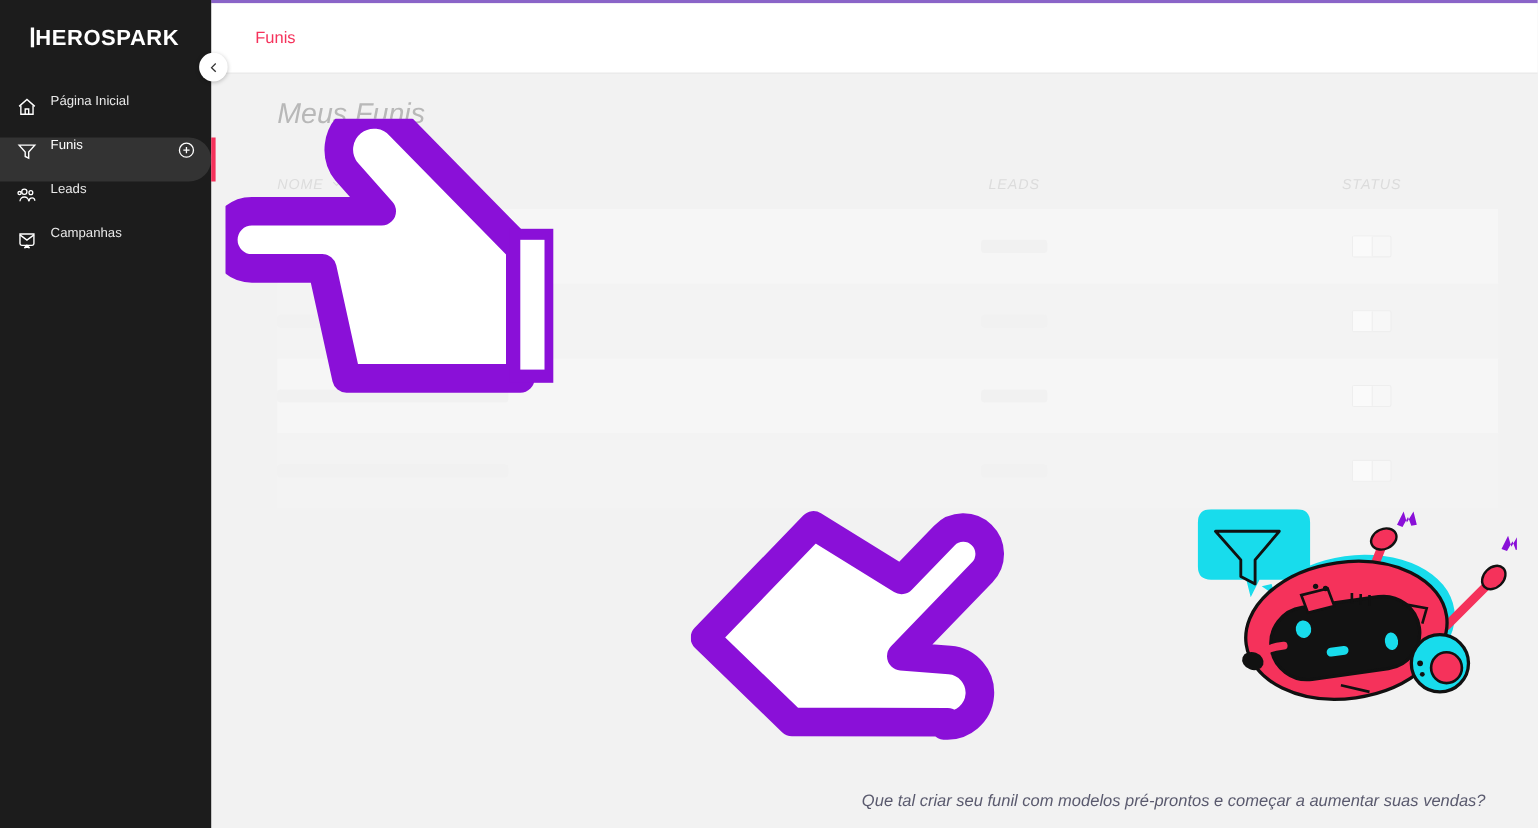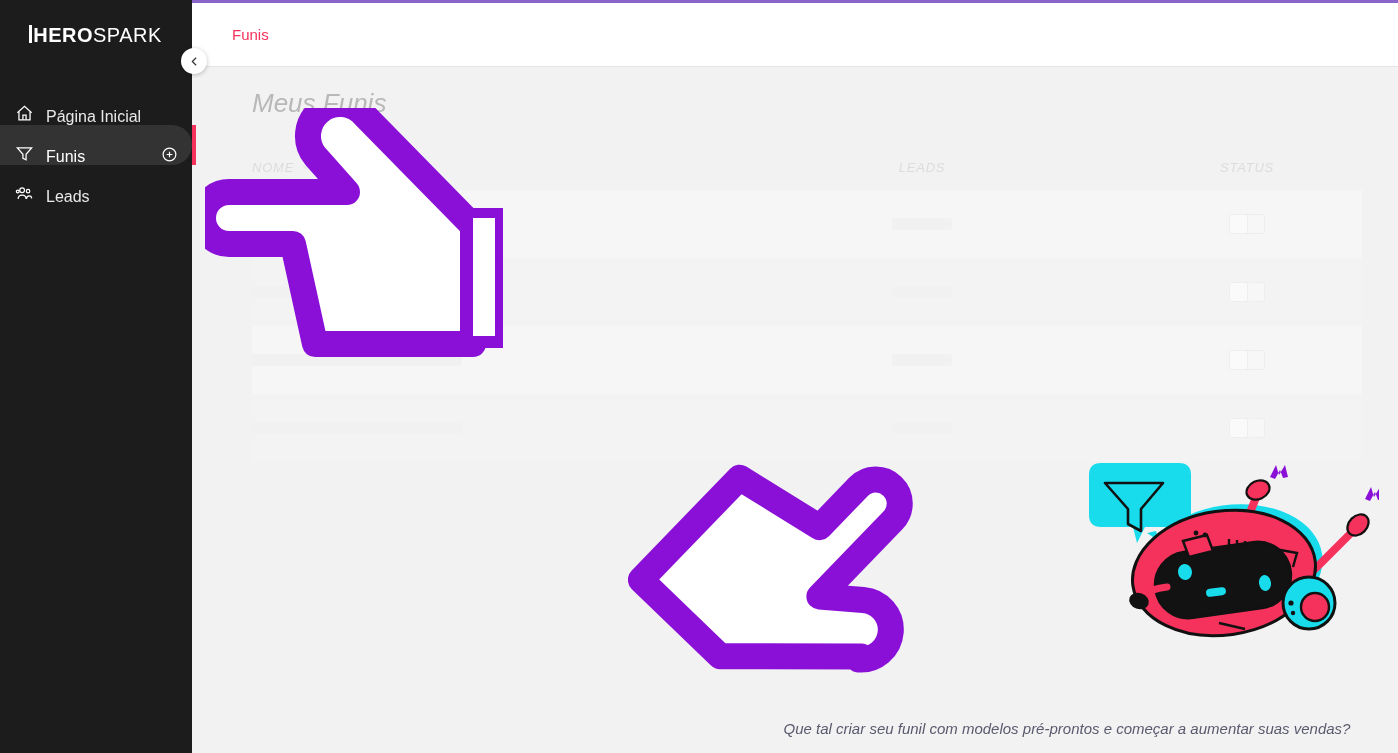--- a/index.html
+++ b/index.html
@@ -23,28 +23,28 @@
   }
   .logo {
     font-size:20px; letter-spacing:.5px; color:#ffffff;
     display:flex; align-items:center;
   }
   .logo .hero { font-weight:bold; position:relative; padding-left:3px; }
   .logo .hero::before{
     content:""; position:absolute; left:-1px; top:1px;
     width:3px; height:18px; background:#fff;
   }
-  .logo .spark { font-weight:400; }
+  .logo .spark { font-weight:700; }
 
   .nav { margin-top:15px; }
   .nav-item {
     position:relative;
     height:40px; margin:0 0 0 0;
-    display:flex; align-items:flex-end;
-    color:#e8e8e8; font-size:16px;
+    display:flex; align-items:flex-start;
+    color:#e8e8e8; font-size:12px;
     cursor:pointer;
     padding-left:12px;
     border-radius:0 20px 20px 0;
   }
   .nav-item .nav-ico {
     width:24px; height:24px; flex:0 0 24px;
     display:flex; align-items:center; justify-content:center;
     margin-right:10px; color:#fff;
   }
   .nav-item .nav-label { flex:1 1 auto; line-height:1; }
@@ -198,20 +198,30 @@
               <circle cx="9" cy="8" r="3"></circle>
               <circle cx="16.5" cy="9" r="2.2"></circle>
               <circle cx="3.5" cy="9.5" r="1.8"></circle>
               <path d="M4 19c0-3 2.3-5 5-5s5 2 5 5"></path>
               <path d="M14.5 19c0-2.3 1.5-4 3.5-4s3 1.3 3 3.3"></path>
             </svg>
         </span>
         <span class="nav-label">Leads</span>
       </div>
 
+      <div class="nav-item">
+        <span class="nav-ico">
+          <svg width="19" height="19" viewBox="0 0 24 24" fill="none" stroke="currentColor" stroke-width="1.6">
+              <path d="M4 6h16v11a2 2 0 0 1-2 2H6a2 2 0 0 1-2-2z"></path>
+              <path d="M4 7l8 6 8-6"></path>
+              <path d="M12 19l-3 3 3-1 3 1z"></path>
+            </svg>
+        </span>
+        <span class="nav-label">Campanhas</span>
+      </div>
 
 
 
     </nav>
   </aside>
 
   <div class="collapse-btn">
     <svg width="13" height="13" viewBox="0 0 24 24" fill="none" stroke="currentColor" stroke-width="2.2">
         <path d="M15 5l-7 7 7 7"></path>
       </svg>

